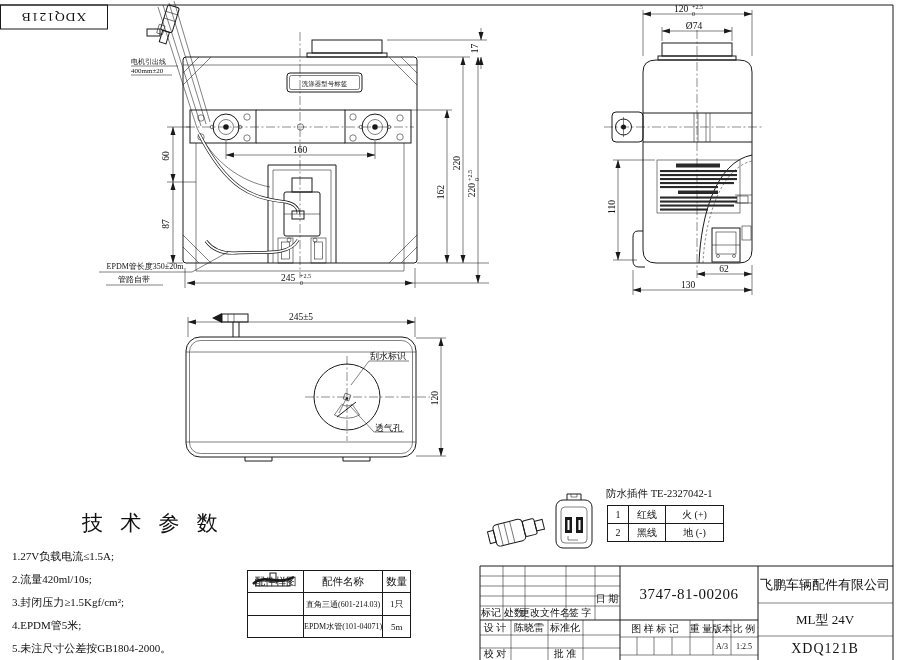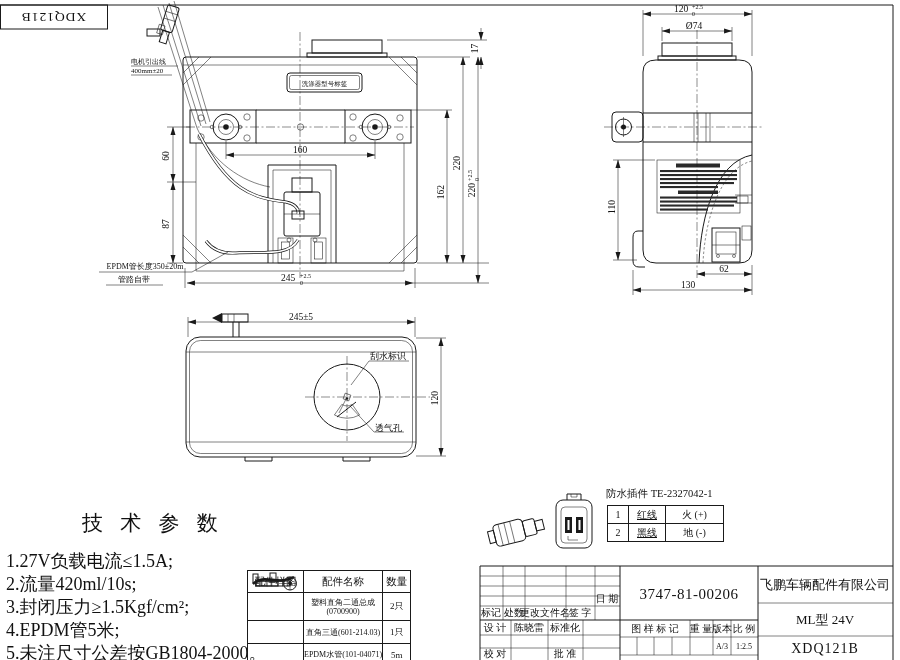--- a/index.html
+++ b/index.html
@@ -19,31 +19,31 @@
   .dts{font:6px "Liberation Serif",serif;fill:#111;text-anchor:start;}
   .sm{font:6.5px "Liberation Serif",serif;fill:#111;text-anchor:middle;}
   .nt{font:7px "Liberation Serif",serif;fill:#111;text-anchor:start;}
   .nt8{font:8px "Liberation Serif",serif;fill:#111;text-anchor:middle;}
   .lb{font:9px "Liberation Serif",serif;fill:#111;text-anchor:start;}
   .abs{position:absolute;white-space:nowrap;}
   .ctr{transform:translate(-50%,-50%);}
   .corner-code{left:0;top:5px;width:107px;height:24px;line-height:24px;text-align:center;
                font-size:13.5px;letter-spacing:1px;transform:rotate(180deg);}
   .tp-title{left:42px;top:509px;font-size:21px;letter-spacing:6px;margin-left:40px;}
-  .tp-item{left:6px;font-size:18px;}
+  .tp-item{left:12px;font-size:11px;}
   table{border-collapse:collapse;}
   td,th{border:1px solid #1a1a1a;text-align:center;padding:0;font-weight:normal;}
   .parts{left:247px;top:570px;}
   .parts th{width:55px;font-size:10.5px;height:21px;}
   .parts th.nm{width:72px;} .parts th.qt{width:27px;}
   .parts .nm1{font-size:8px;line-height:9px;}
   .parts .qt1{font-size:9px;}
   .pins{left:607px;top:505px;}
   .pins td{font-size:10px;height:17px;}
-  .pins .c1{width:20px;} .pins .c2{width:36px;text-decoration:underline;} .pins .c3{width:57px;}
+  .pins .c1{width:20px;} .pins .c2{width:36px;} .pins .c3{width:57px;}
   .conn-title{left:606px;top:487px;font-size:10.5px;}
   .tb-text{font-size:10px;}
   .tb-name{font-size:10px;}
   .tb-part{font-size:15px;letter-spacing:.5px;}
   .tb-company{font-size:13px;}
   .tb-model{font-size:13px;}
   .tb-draw{font-size:14px;letter-spacing:1px;}
   .tb-val{font-size:8px;}
 </style>
 </head>
@@ -352,37 +352,20 @@
   <div class="abs tp-item" style="top:641px">5.未注尺寸公差按GB1804-2000。</div>
 </div>
 
 <table class="abs parts">
   <tbody>
         <tr>
     <th>配件样图</th>
     <th class="nm">配件名称</th>
     <th class="qt">数量</th>
   </tr>
-  <tr style="height:28px">
-    <td>
-            <svg width="53" height="24">
-      <rect class="ol" x="8" y="10" width="22" height="5"></rect>
-              <rect class="ol" x="5" y="3" width="5" height="9"></rect>
-      <path class="tl" d="M13,10 V15 M18,10 V15 M23,10 V15"></path>
-      <circle class="ol" cx="42" cy="12.5" r="6.5"></circle>
-              <path class="tl" d="M35.5,12.5 H48.5 M42,6 V19"></path>
-              <circle cx="42" cy="12.5" r="1.8" fill="#1a1a1a"></circle>
-    </svg>
-          </td>
-    <td>
-            <div class="nm1">塑料直角二通总成</div>
-        <div class="nm1">(0700900)</div>
-          </td>
-    <td class="qt1">2只</td>
-  </tr>
   <tr style="height:23px">
     <td>
             <svg width="53" height="18">
       <rect class="ol" x="8" y="10" width="34" height="5"></rect>
               <rect class="ol" x="22" y="2" width="6" height="9"></rect>
       <path class="tl" d="M14,10 V15 M36,10 V15"></path>
     </svg>
           </td>
     <td class="nm1">直角三通(601-214.03)</td>
     <td class="qt1">1只</td>

